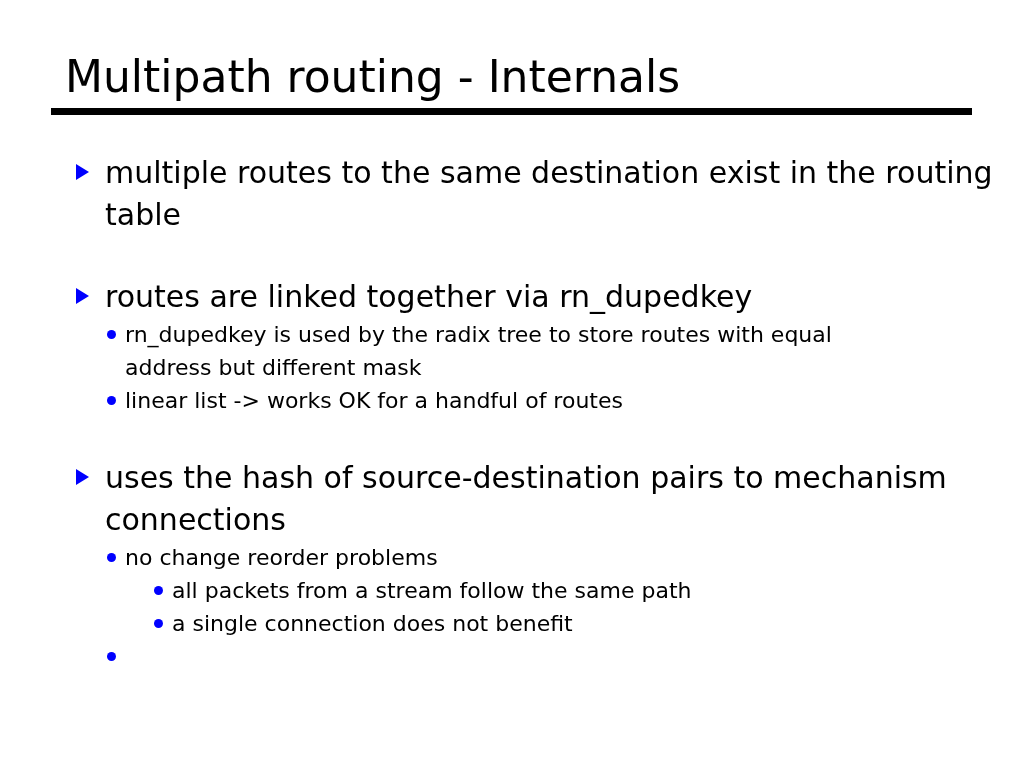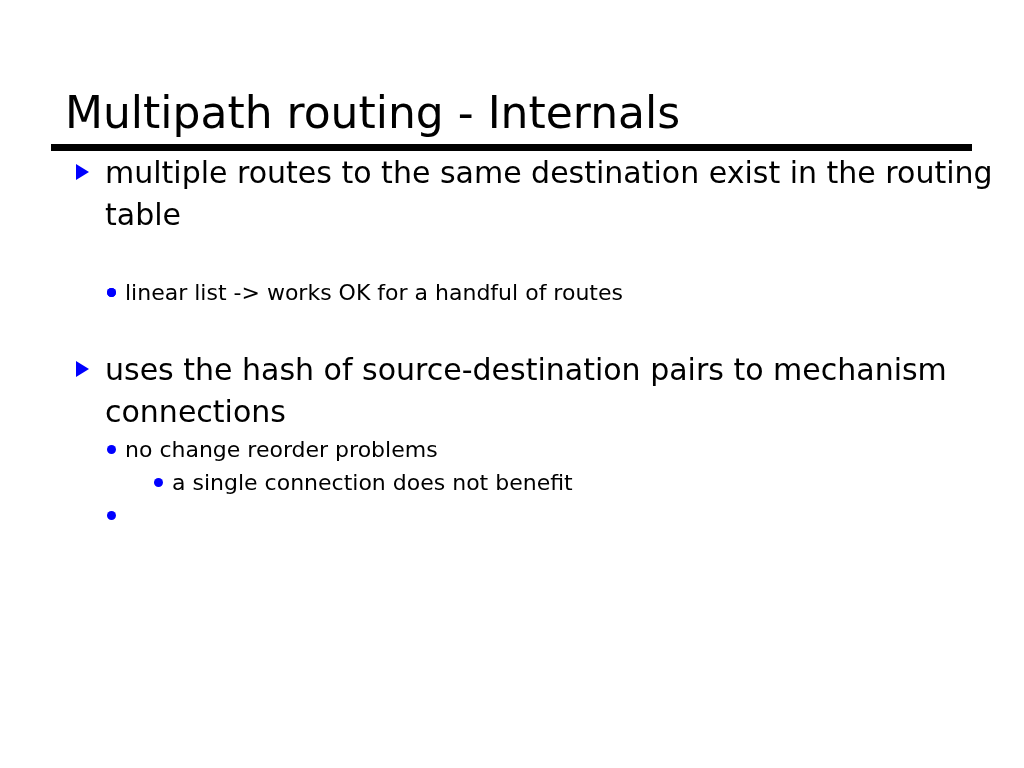--- a/index.html
+++ b/index.html
@@ -34,21 +34,20 @@
   }
 
   .slide-title {
     font-size: 44px;
     line-height: 54px;
     font-weight: 400;
     color: #000000;
     letter-spacing: 0px;
     white-space: nowrap;
     padding-left: 14px;
-    margin-top: 36px;
   }
 
   .title-rule {
     margin-top: 4px;
     width: 921px;
     height: 7px;
     background: #000000;
   }
 
   
@@ -138,42 +137,51 @@
 
   <div class="body-block">
 
     <div class="bullet lvl1">
       <span class="marker"></span>
       <span>multiple routes to the same destination exist in the routing table</span>
     </div>
 
     <div class="group-gap"></div>
 
+    <div class="bullet lvl1">
+      <span class="marker"></span>
+      <span>routes are linked together via rn_dupedkey</span>
+    </div>
 
     <div class="bullet lvl2">
       <span class="marker"></span>
+      <span>rn_dupedkey is used by the radix tree to store routes with equal address but different mask</span>
     </div>
 
     <div class="bullet lvl2">
       <span class="marker"></span>
       <span>linear list -&gt; works OK for a handful of routes</span>
     </div>
 
     <div class="group-gap"></div>
 
     <div class="bullet lvl1">
       <span class="marker"></span>
       <span>uses the hash of source-destination pairs to mechanism connections</span>
     </div>
 
     <div class="bullet lvl2">
       <span class="marker"></span>
       <span>no change reorder problems</span>
     </div>
 
+    <div class="bullet lvl3">
+      <span class="marker"></span>
+      <span>all packets from a stream follow the same path</span>
+    </div>
 
     <div class="bullet lvl3">
       <span class="marker"></span>
       <span>a single connection does not benefit</span>
     </div>
 
     <div class="bullet lvl2">
       <span class="marker"></span>
     </div>
 

